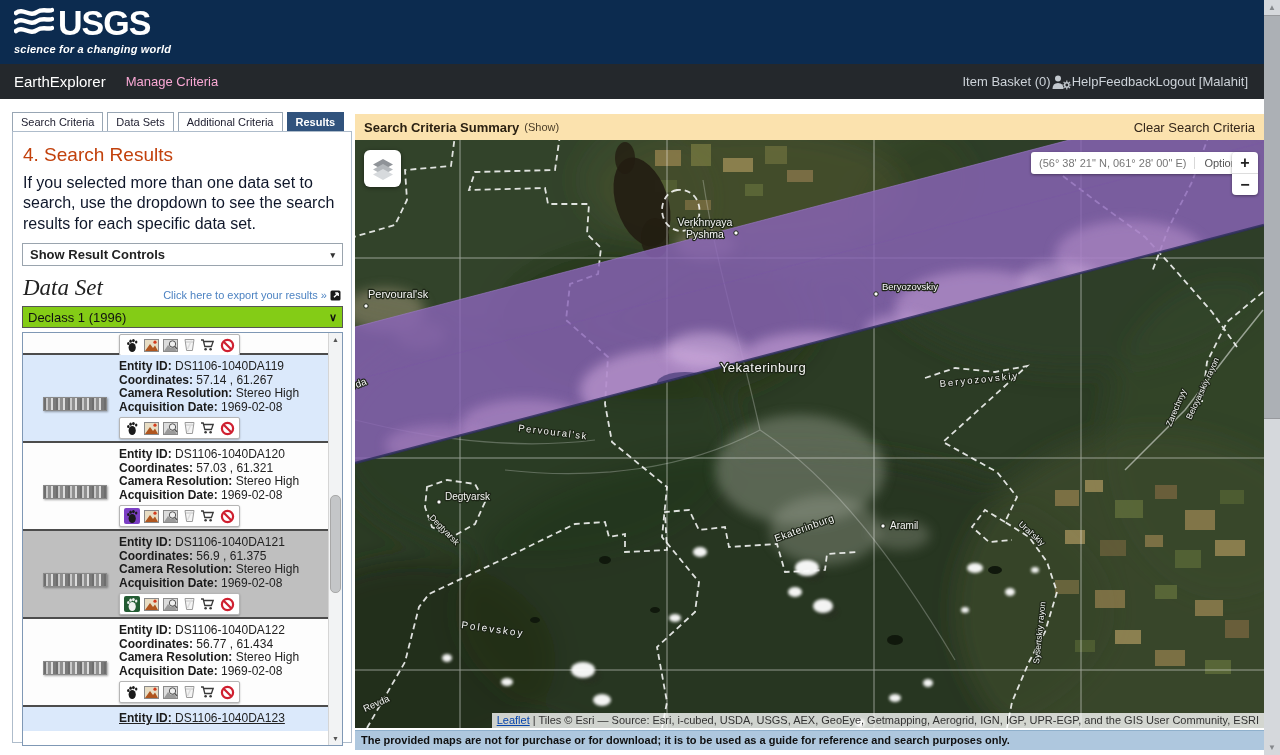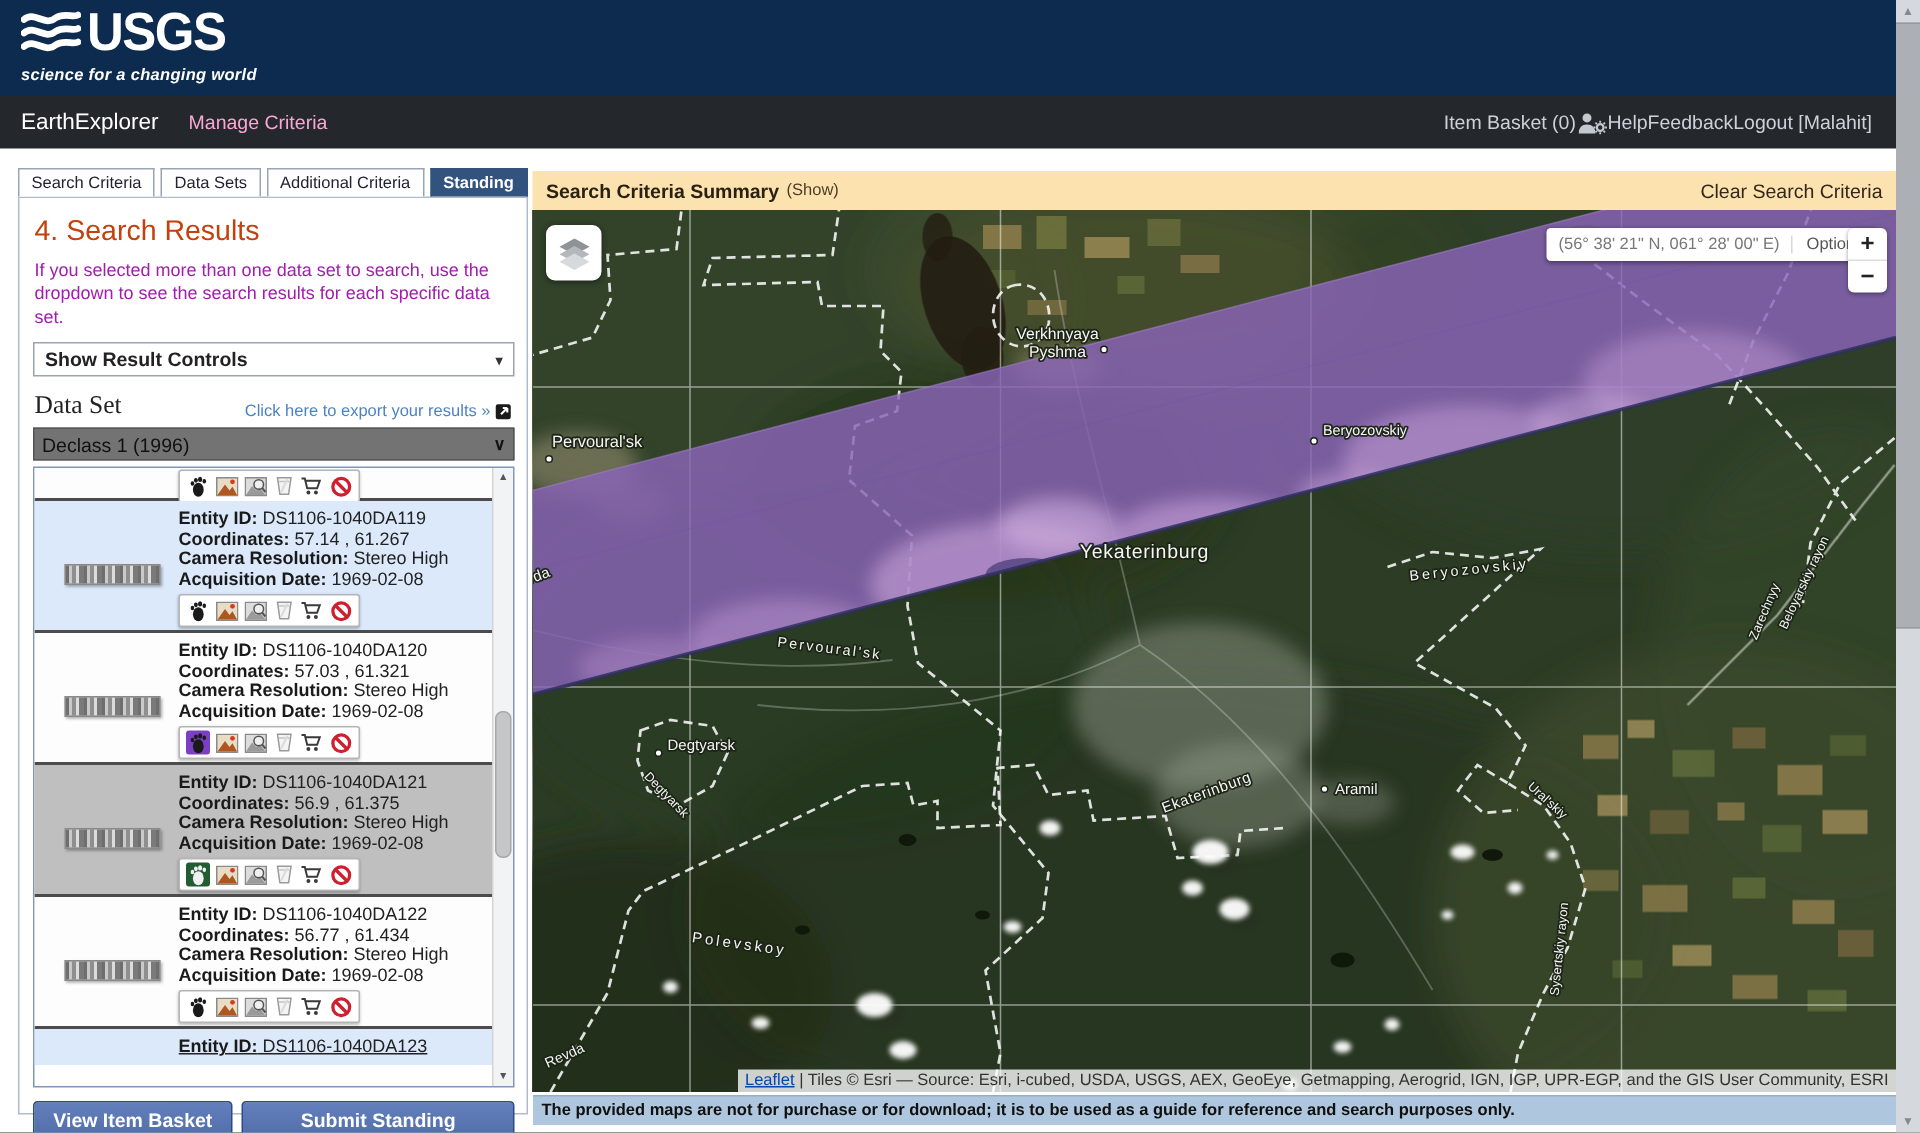--- a/index.html
+++ b/index.html
@@ -18,29 +18,29 @@
   .nav-right{margin-left:auto;margin-right:16px;display:flex;align-items:center;font-size:13px;color:#ccd2d8}
   .nav-item{cursor:default}
   
   .left-panel{position:absolute;left:12px;top:112px;width:340px;height:631px}
   .tab-bar{display:flex;gap:4px;height:19px;position:relative;z-index:2}
   .tab{font-size:11px;padding:3px 8px 2px 8px;background:#fff;border:1px solid #98a6b4;border-bottom:none;color:#223;white-space:nowrap}
   .tab.active{background:#31537d;border-color:#31537d;color:#fff;font-weight:bold}
   .panel-body{position:absolute;top:19px;left:0;right:0;bottom:0;background:#fff;border:1px solid #aebccb;
               box-sizing:border-box;padding:8px 8px 0 9px}
   .panel-heading{font-size:19px;color:#c2410c;margin:4px 0 7px 1px}
-  .panel-desc{font-size:12px;color:#a21caf;line-height:1.28;margin:0 1px 9px 1px}
+  .panel-desc{font-size:16px;color:#0f172a;line-height:1.28;margin:0 1px 9px 1px}
   .result-controls{border:1px solid #9aa4ae;height:21px;display:flex;align-items:center;padding:0 7px;
                    font-size:13px;font-weight:bold;color:#222;margin-bottom:9px;background:#fff}
   .result-controls .caret{margin-left:auto;font-size:9px;color:#333}
   .dataset-row{display:flex;align-items:flex-end;margin:0 1px 5px 1px}
-  .ds-label{font-family:"Liberation Serif",serif;font-size:17px;color:#222}
+  .ds-label{font-family:"Liberation Serif",serif;font-style:italic;font-size:23px;color:#222}
   .export-link{margin-left:auto;font-size:11px;color:#4d83c2;display:flex;align-items:center;gap:3px;cursor:pointer}
   .dataset-select{border:1px solid #555;height:20px;display:flex;align-items:center;font-size:13px;color:#111;
-                  padding:0 5px;margin-bottom:4px;background:#737373}
+                  padding:0 5px;margin-bottom:4px;background:#84cc16}
   .dataset-select .chev{margin-left:auto;font-size:11px;font-weight:bold;color:#111}
   .results-list{position:relative;height:412px;border:1px solid #7f98b5;overflow:hidden;background:#fff}
   .lr{position:relative;box-sizing:border-box;border-bottom:2px solid #4c4c4c;padding:5px 16px 0 96px;
       font-size:12px;line-height:13.5px;color:#222}
   .lr .rline{white-space:nowrap;overflow:hidden}
   .rlab{font-weight:bold;color:#1a1a1a}
   .thumb{position:absolute;left:20px;top:42px;width:62px;height:12px;background-color:#bbb;border:1px solid #8a8a8a;
          box-shadow:1px 1px 2px rgba(0,0,0,.35);
          background-image:repeating-linear-gradient(90deg,#6e6e6e 0 2px,#c9c9c9 2px 4px,#8f8f8f 4px 7px,#dcdcdc 7px 9px,#7a7a7a 9px 12px)}
   .ibar{display:inline-flex;gap:3px;border:1px solid #b5b5b5;border-radius:2px;background:#fff;
@@ -124,21 +124,21 @@
     <span class="nav-item">Feedback</span>
     <span class="nav-item">Logout [Malahit]</span>
   </div>
 </div>
 
 <div class="left-panel">
   <div class="tab-bar">
     <div class="tab">Search Criteria</div>
     <div class="tab">Data Sets</div>
     <div class="tab">Additional Criteria</div>
-    <div class="tab active">Standing</div>
+    <div class="tab active">Results</div>
   </div>
   <div class="panel-body">
     <div class="panel-heading">4. Search Results</div>
     <div class="panel-desc">If you selected more than one data set to search, use the dropdown to see the search results for each specific data set.</div>
     <div class="result-controls">
       <span>Show Result Controls</span>
       <span class="caret">▾</span>
     </div>
     <div class="dataset-row">
       <span class="ds-label">Data Set</span>

